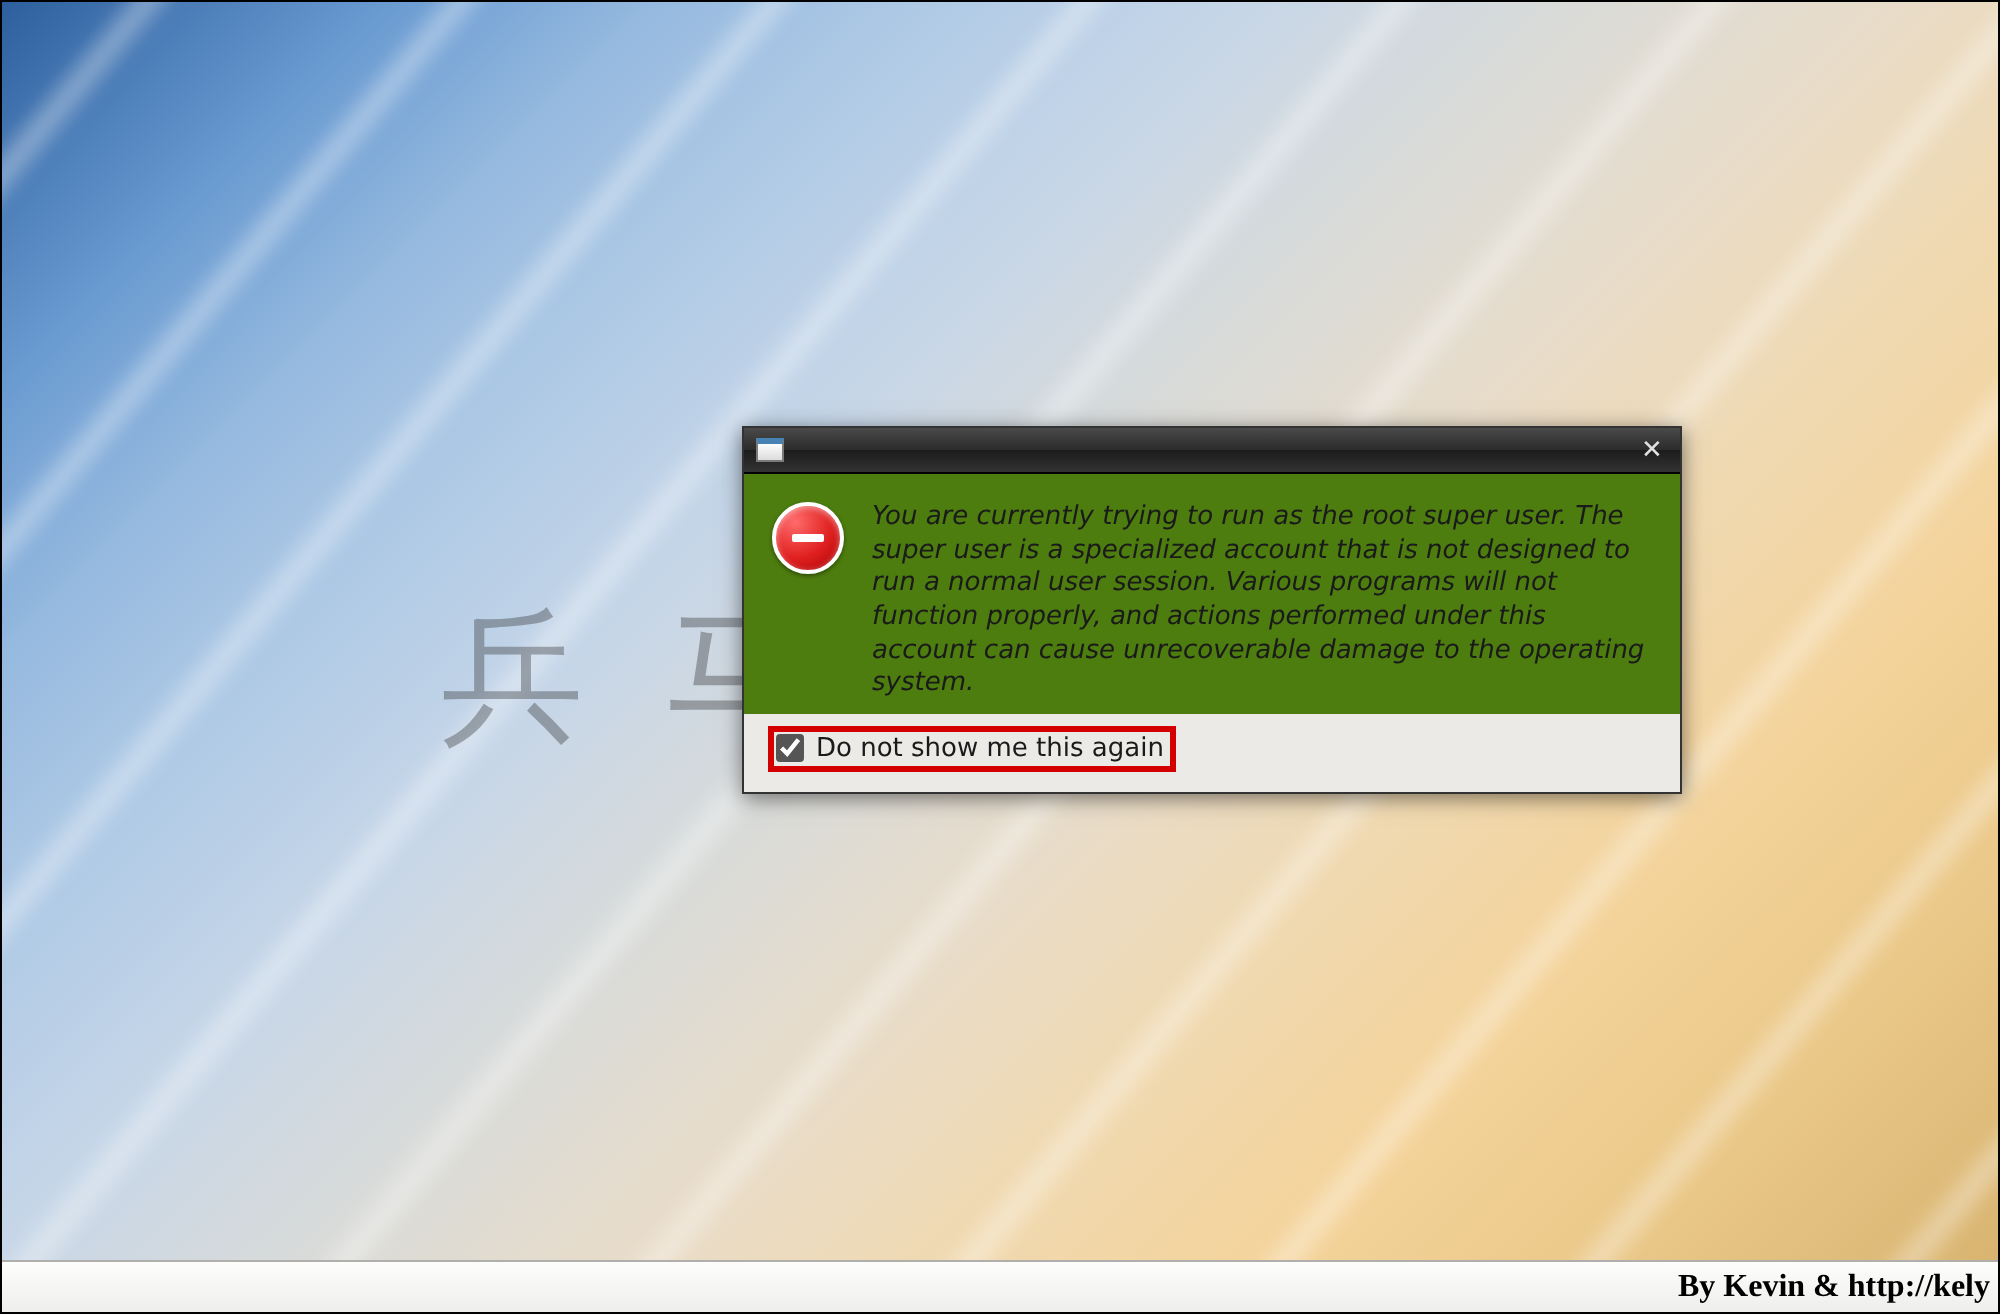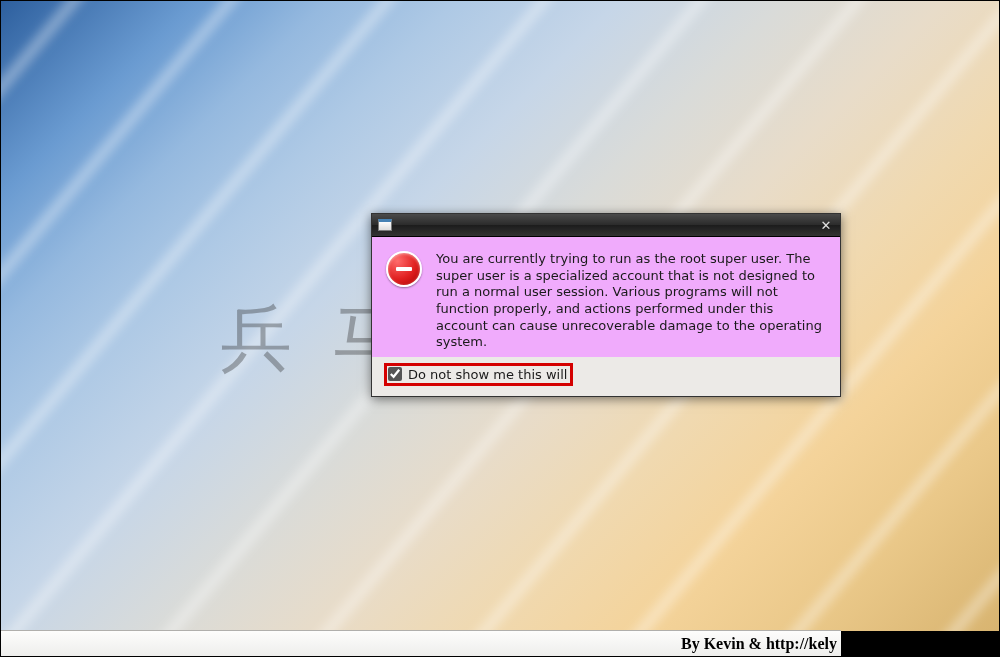--- a/index.html
+++ b/index.html
@@ -89,21 +89,22 @@
       color: #e0e0e0;
       font-size: 13px;
       cursor: pointer;
       width: 16px;
       text-align: center;
     }
     .dialog-body {
       padding: 14px 14px 6px 14px;
       display: flex;
       gap: 12px;
-      background: #f0abfc;
+      background: #4d7c0f;
+      font-style: italic;
     }
     .icon-col { flex: 0 0 38px; }
     .error-icon {
       width: 36px; height: 36px;
       border-radius: 50%;
       background: radial-gradient(circle at 30% 25%, #ff6b6b 0%, #e02020 55%, #a80000 100%);
       border: 2px solid #fff;
       box-shadow: 0 1px 2px rgba(0,0,0,0.4), inset 0 1px 3px rgba(255,255,255,0.5);
       position: relative;
     }
@@ -154,21 +155,21 @@
       background: linear-gradient(to bottom, #fdfdfd 0%, #e6e6e6 100%);
       border: 1px solid #9a9a9a;
       border-radius: 3px;
       box-shadow: inset 0 0 0 1px #fff;
       cursor: pointer;
     }
     .taskbar {
       position: absolute;
       left: 0;
       bottom: 0;
-      width: 840px;
+      width: 998px;
       height: 26px;
       background: linear-gradient(to bottom, #fdfdfc 0%, #eeeeec 100%);
       border-top: 1px solid #b0afac;
       display: flex;
       align-items: center;
       justify-content: flex-end;
       padding: 0 4px;
     }
     .credit {
       font-family: Georgia, "Times New Roman", serif;
@@ -192,21 +193,21 @@
 
     <div class="dialog-body">
       <div class="icon-col">
         <div class="error-icon"></div>
       </div>
       <div class="msg">You are currently trying to run as the root super user.  The super user is a specialized account that is not designed to run a normal user session.  Various programs will not function properly, and actions performed under this account can cause unrecoverable damage to the operating system.</div>
     </div>
 
     <div class="checkbox-row">
       <input type="checkbox" id="dns" checked="" style="">
-      <label for="dns">Do not show me this will</label>
+      <label for="dns">Do not show me this again</label>
     </div>
 
   </div>
 </div>
 
 <div class="taskbar">
   <span class="credit">By Kevin &amp; http://kely</span>
 </div>
 
 </body></html>

